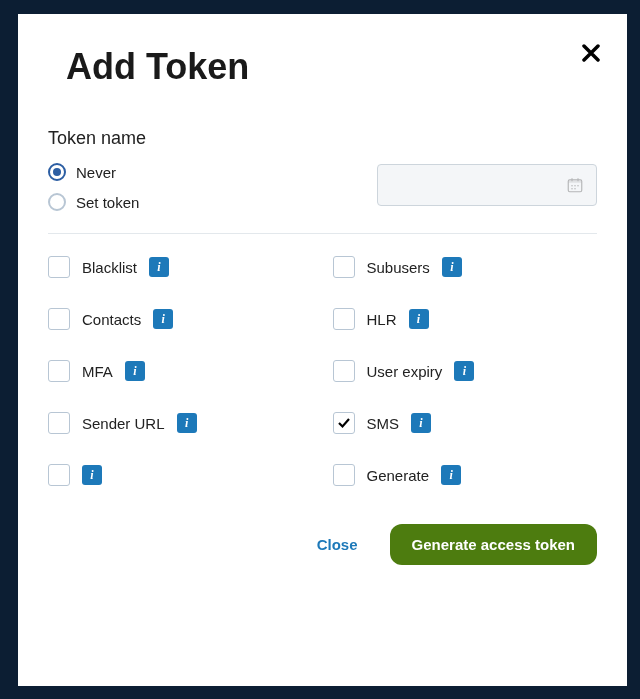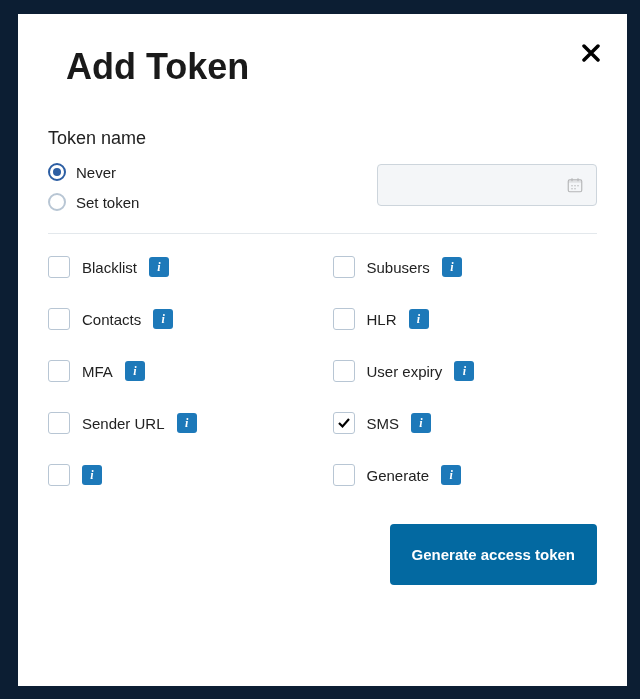--- a/index.html
+++ b/index.html
@@ -182,27 +182,27 @@
       align-items: center;
     }
     .btn-close {
       color: #1d79b9;
       font-size: 15px;
       font-weight: 600;
       cursor: pointer;
       padding: 12px 14px;
     }
     .btn-primary {
-      background: #0369a1;
+      background: #4d7c0f;
       color: white;
       border: none;
-      padding: 22px 22px;
+      padding: 12px 22px;
       font-size: 15px;
       font-weight: 600;
-      border-radius: 4px;
+      border-radius: 12px;
       cursor: pointer;
     }
   </style>
 </head>
 <body>
 
 <div class="modal">
 
   <div class="close-x" aria-label="Close">
     <svg width="18" height="18" viewBox="0 0 18 18">
@@ -296,16 +296,17 @@
         <span class="info-badge">i</span>
       </div>
       <div class="perm-item">
         <div class="checkbox"></div>
         <span class="perm-label">Generate</span>
         <span class="info-badge">i</span>
       </div>
     </div>
 
   <div class="footer">
+    <span class="btn-close">Close</span>
     <button class="btn-primary">Generate access token</button>
   </div>
 
 </div>
 
 </body></html>

